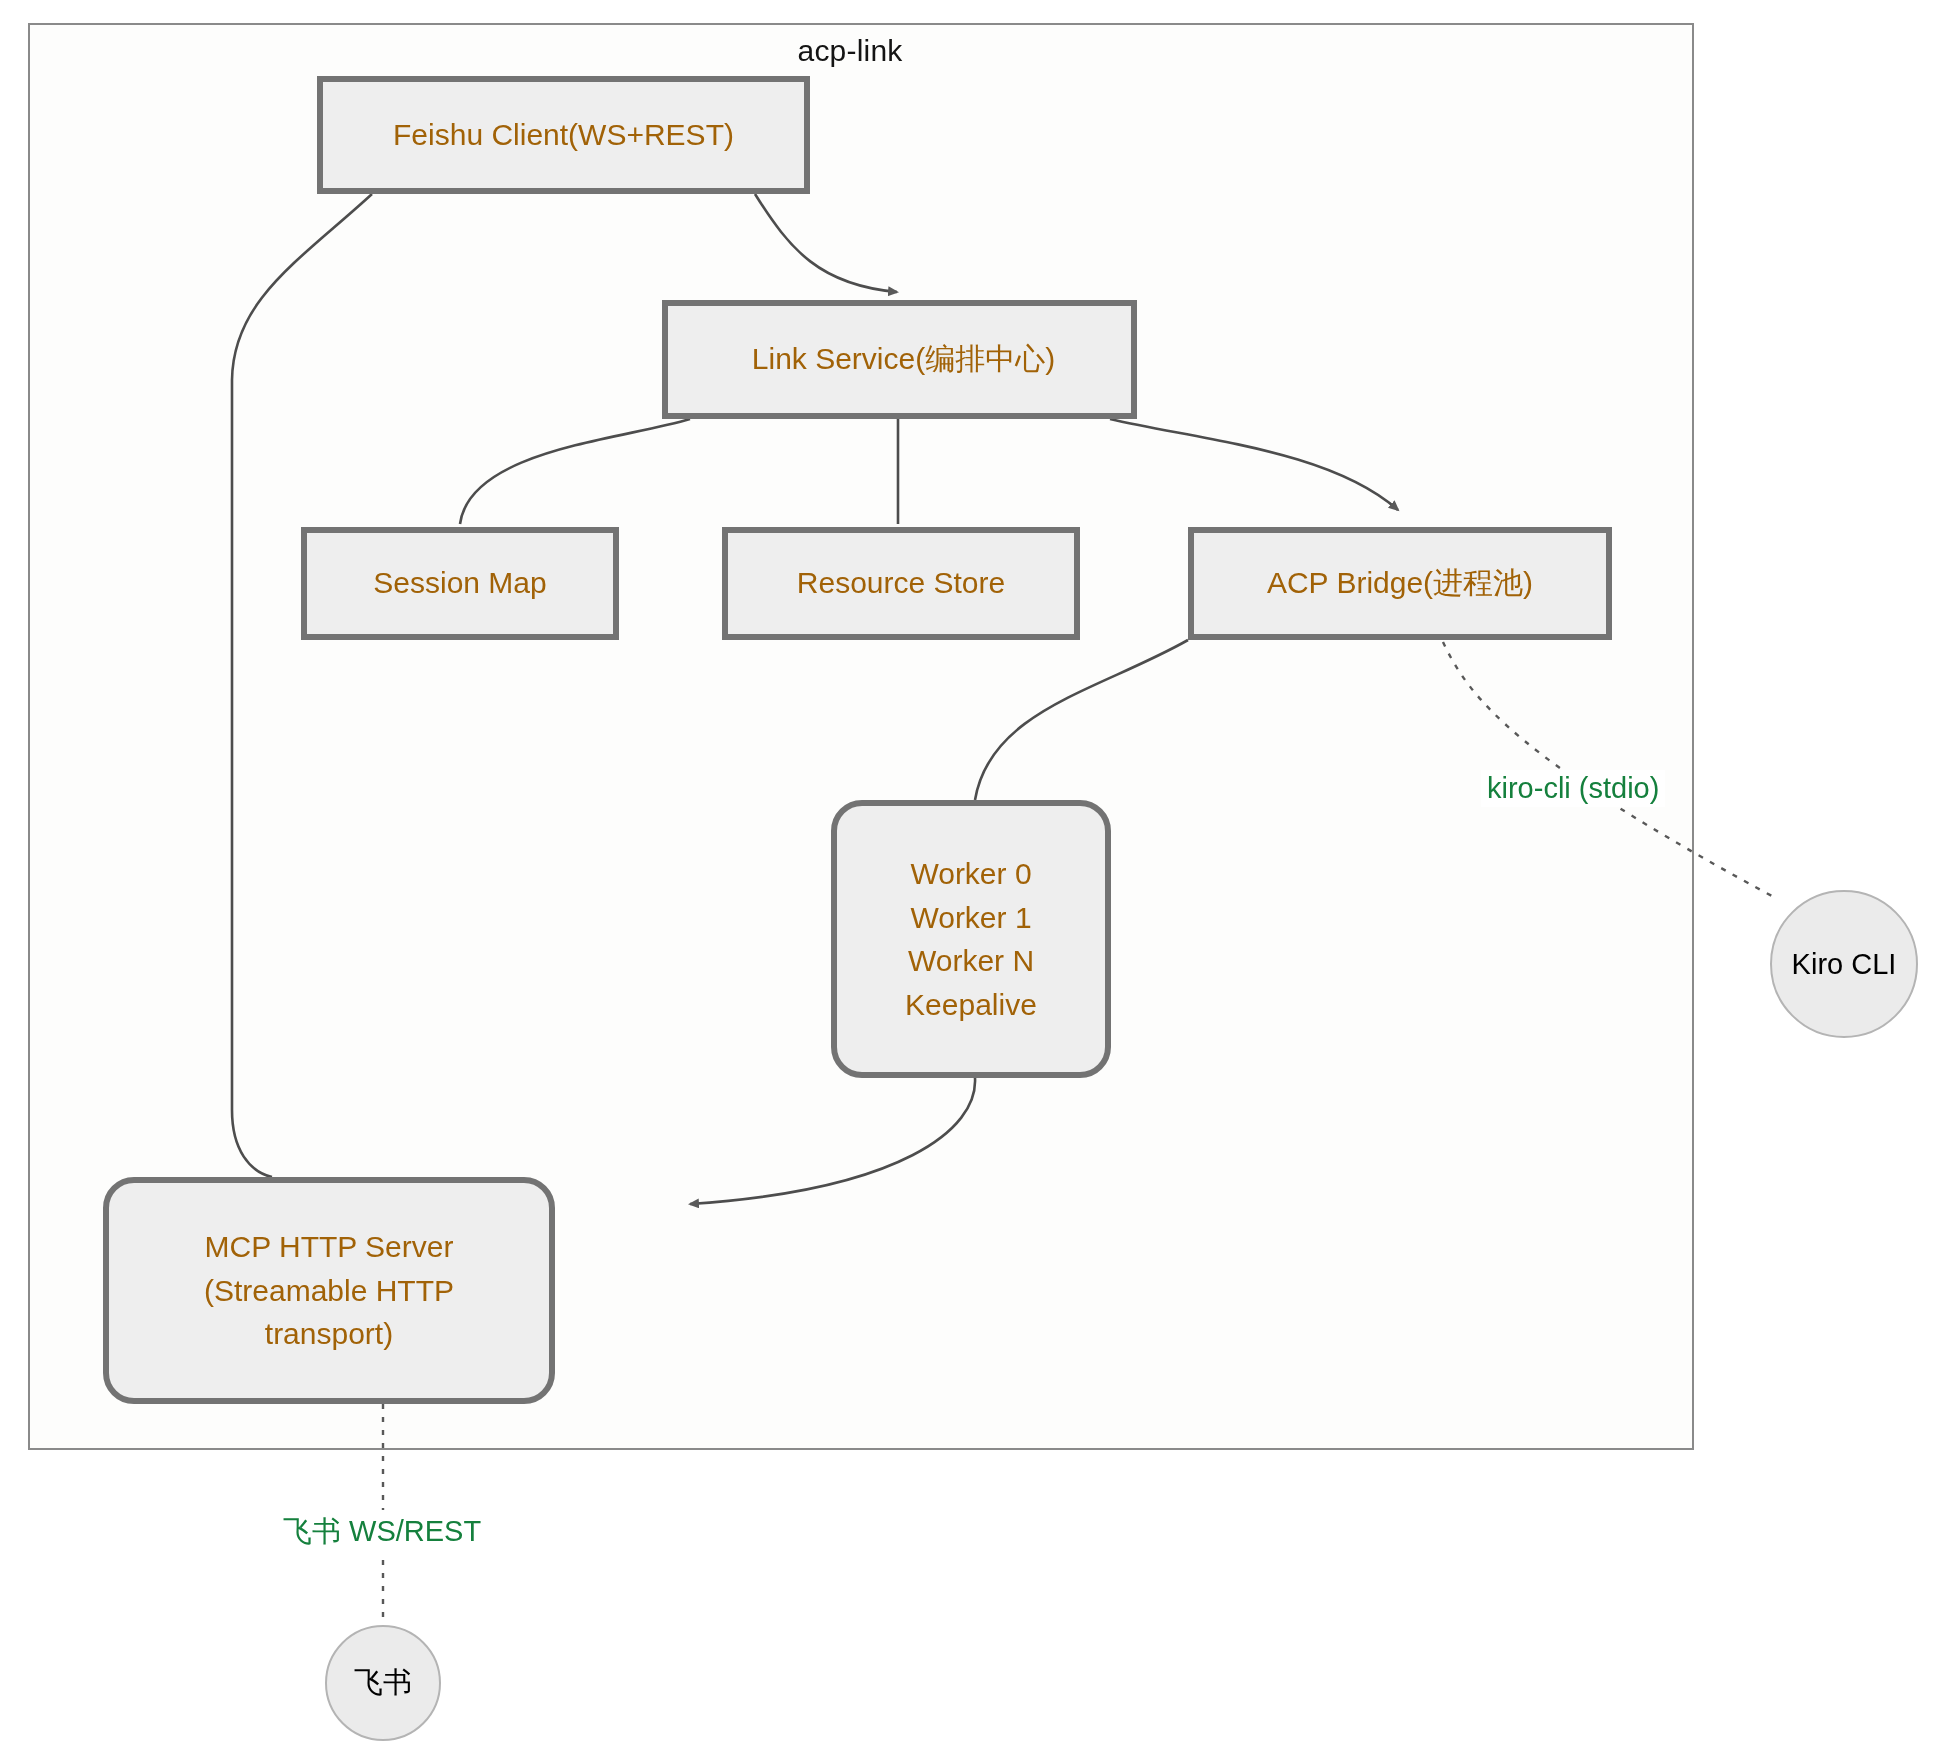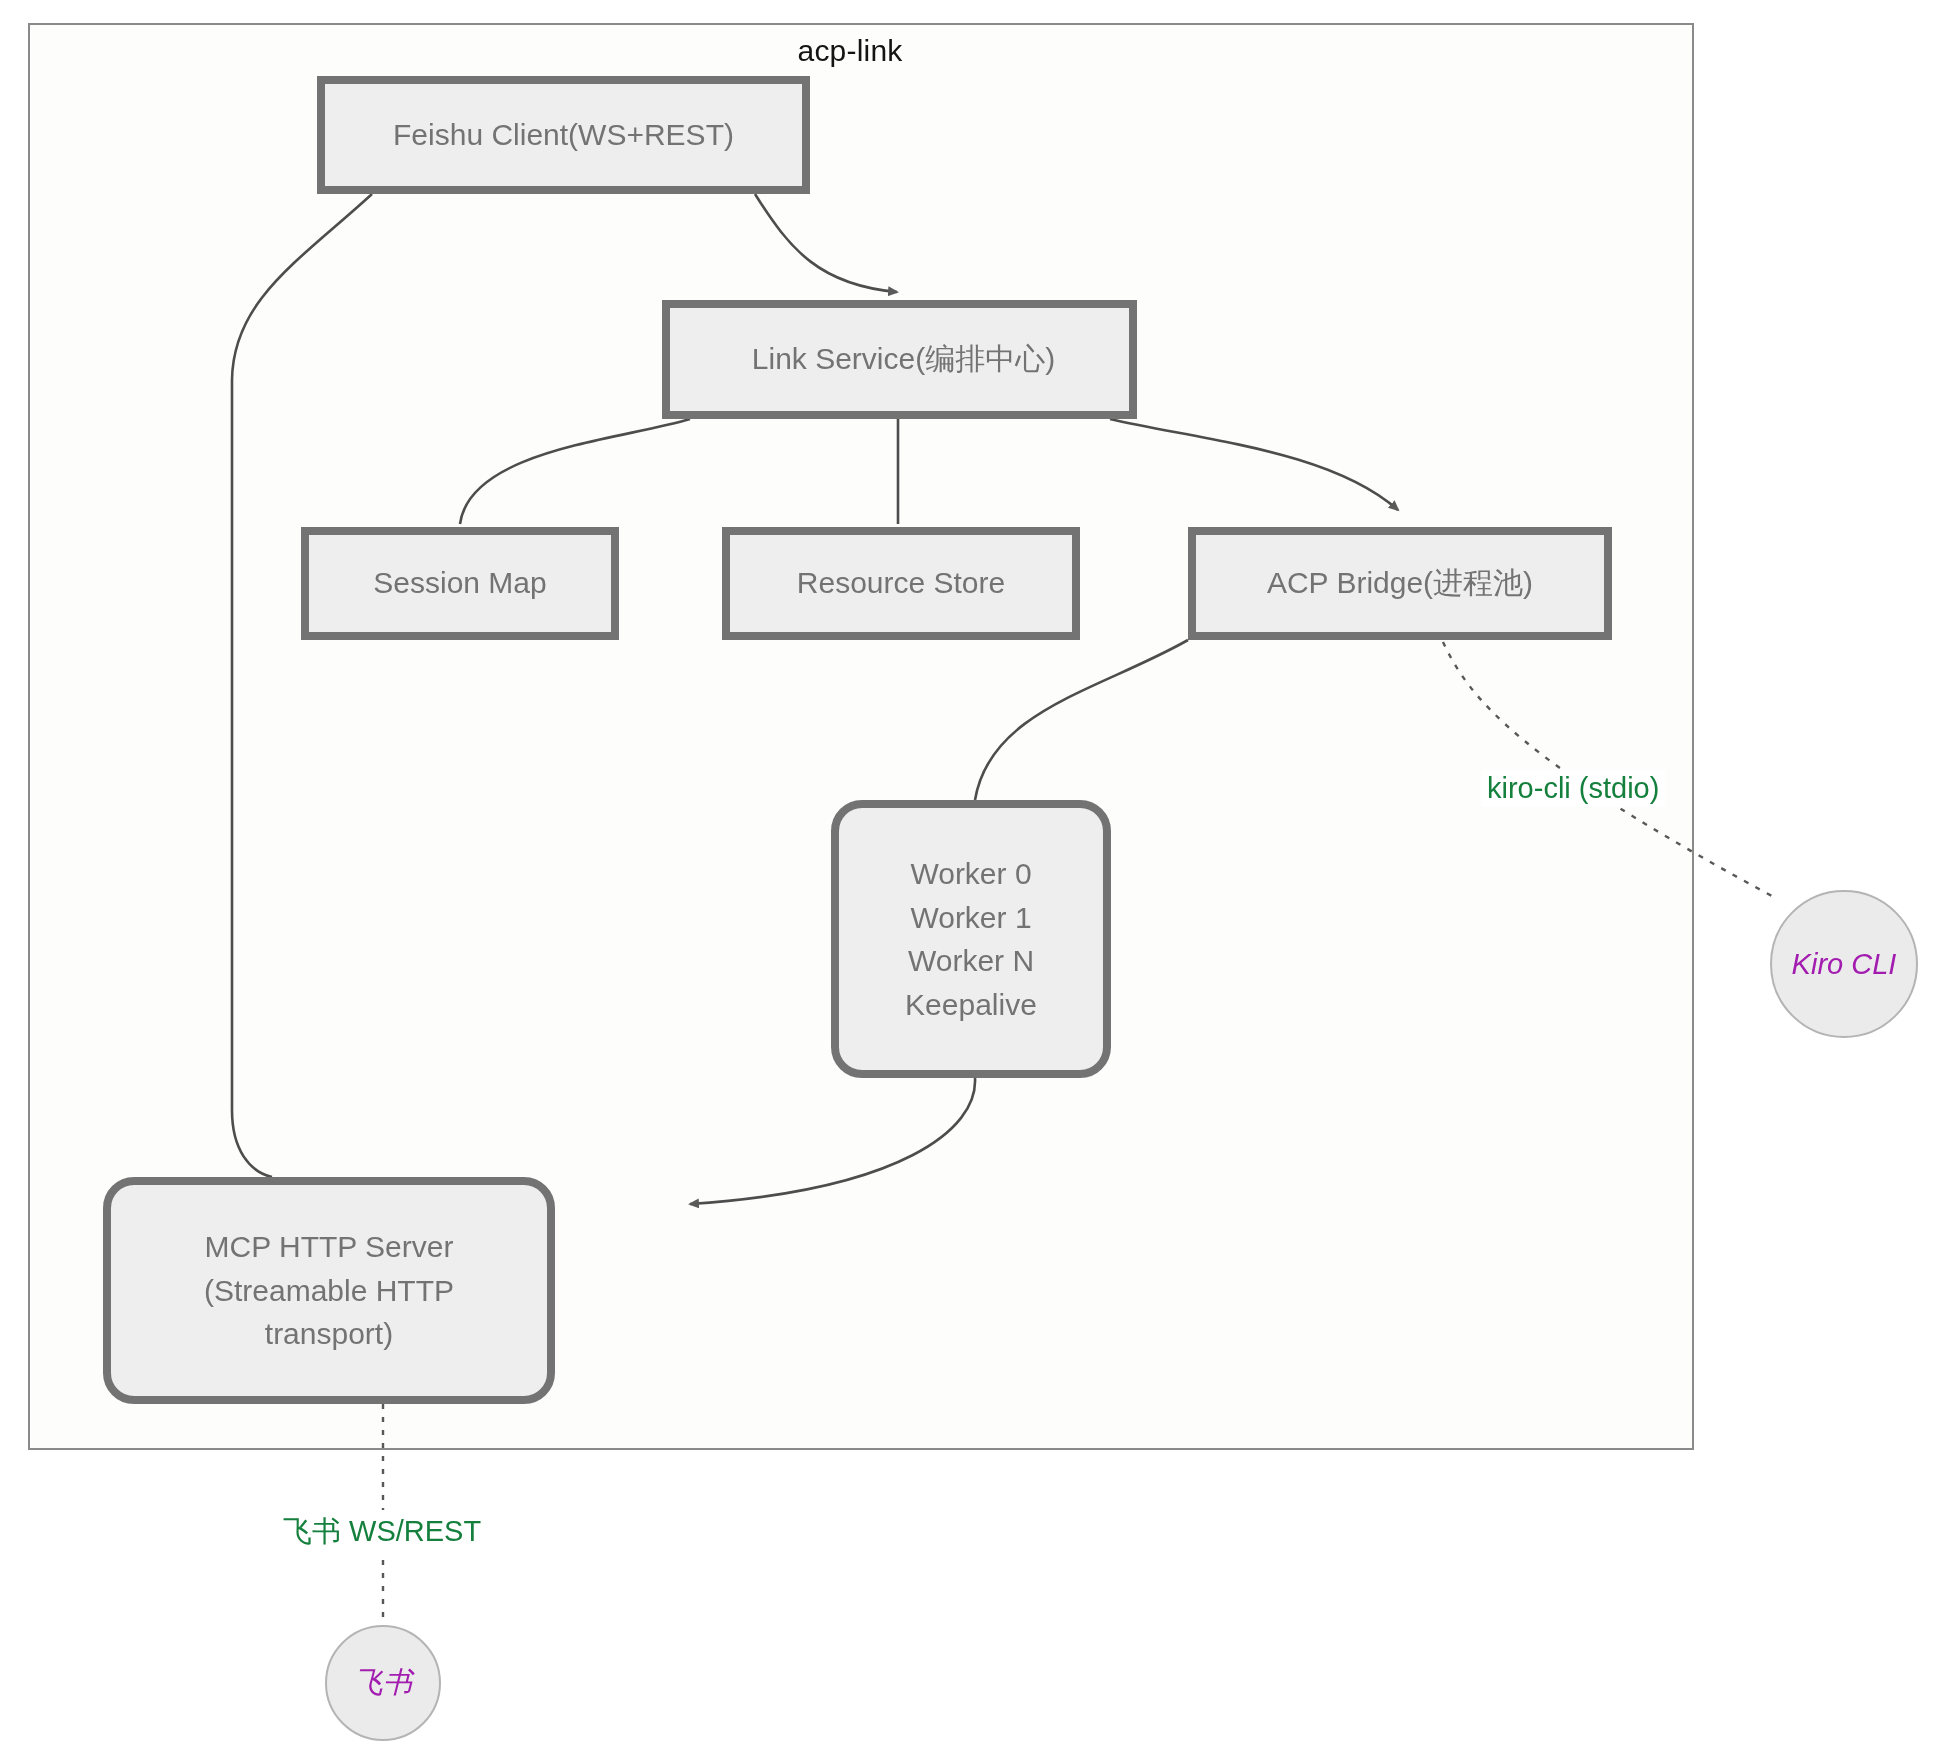--- a/index.html
+++ b/index.html
@@ -41,48 +41,47 @@
     top: 34px;
     width: 300px;
     text-align: center;
     font-size: 30px;
     color: #141414;
     letter-spacing: 0.2px;
   }
   .node {
     position: absolute;
     background: #eeeeee;
-    border: 8px solid #737373;
+    border: 6px solid #737373;
     box-sizing: border-box;
     display: flex;
     flex-direction: column;
     align-items: center;
     justify-content: center;
     font-size: 30px;
-    color: #737373;
+    color: #a16207;
     text-align: center;
     line-height: 1.42;
   }
   .node.multiline {
     line-height: 1.45;
     border-radius: 31px;
   }
   .circle-node {
     position: absolute;
     background: #ebebeb;
     border: 2px solid #b4b4b4;
     border-radius: 50%;
     box-sizing: border-box;
     display: flex;
     align-items: center;
     justify-content: center;
     font-size: 29px;
-    color: #a21caf;
+    color: #000000;
     text-align: center;
-    font-style: italic;
   }
   .edge-label {
     position: absolute;
     font-size: 29px;
     color: #15803d;
     background: #ffffff;
     padding: 2px 6px;
     white-space: nowrap;
   }
   .node-line { display: block; }

